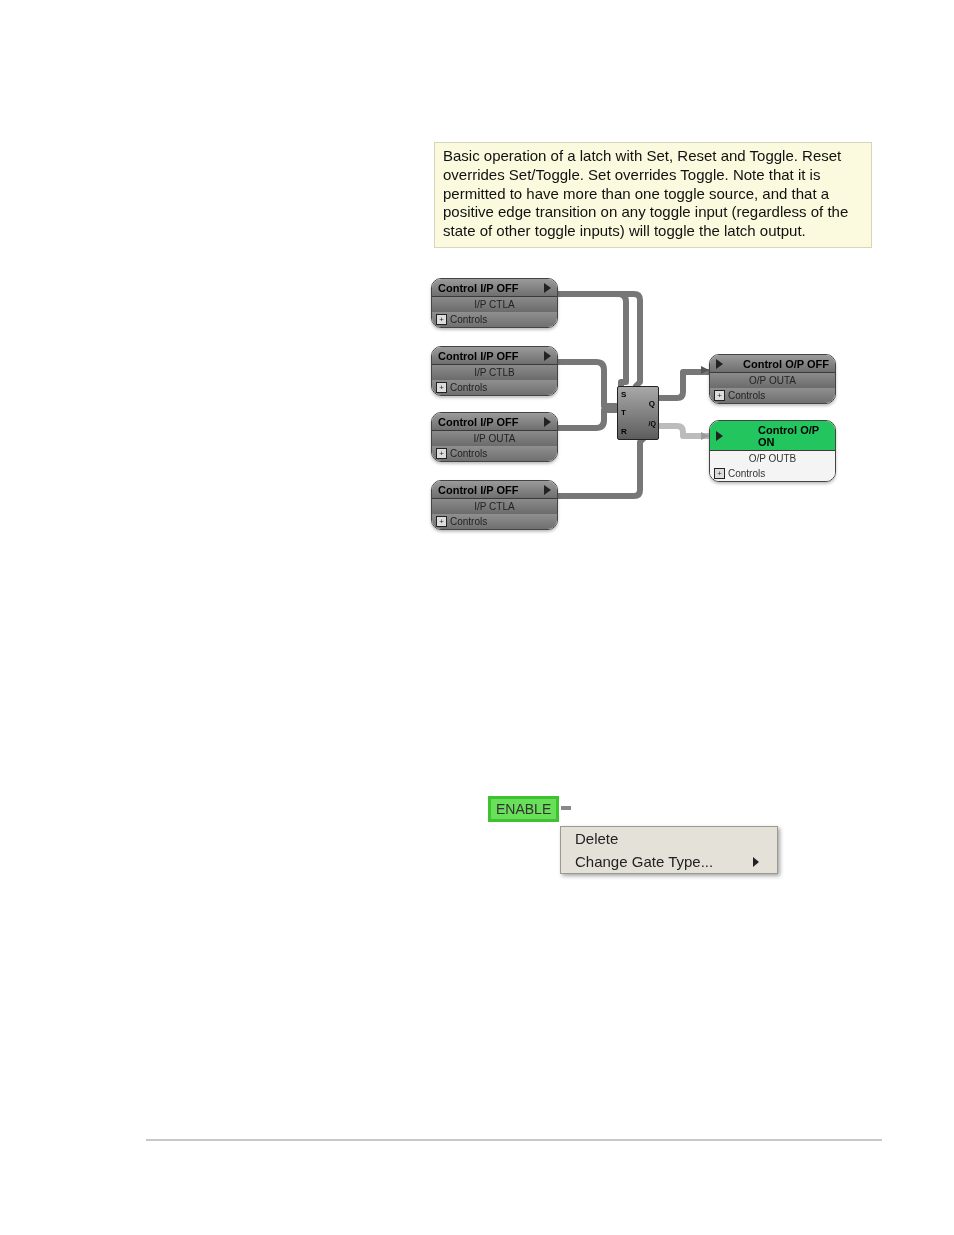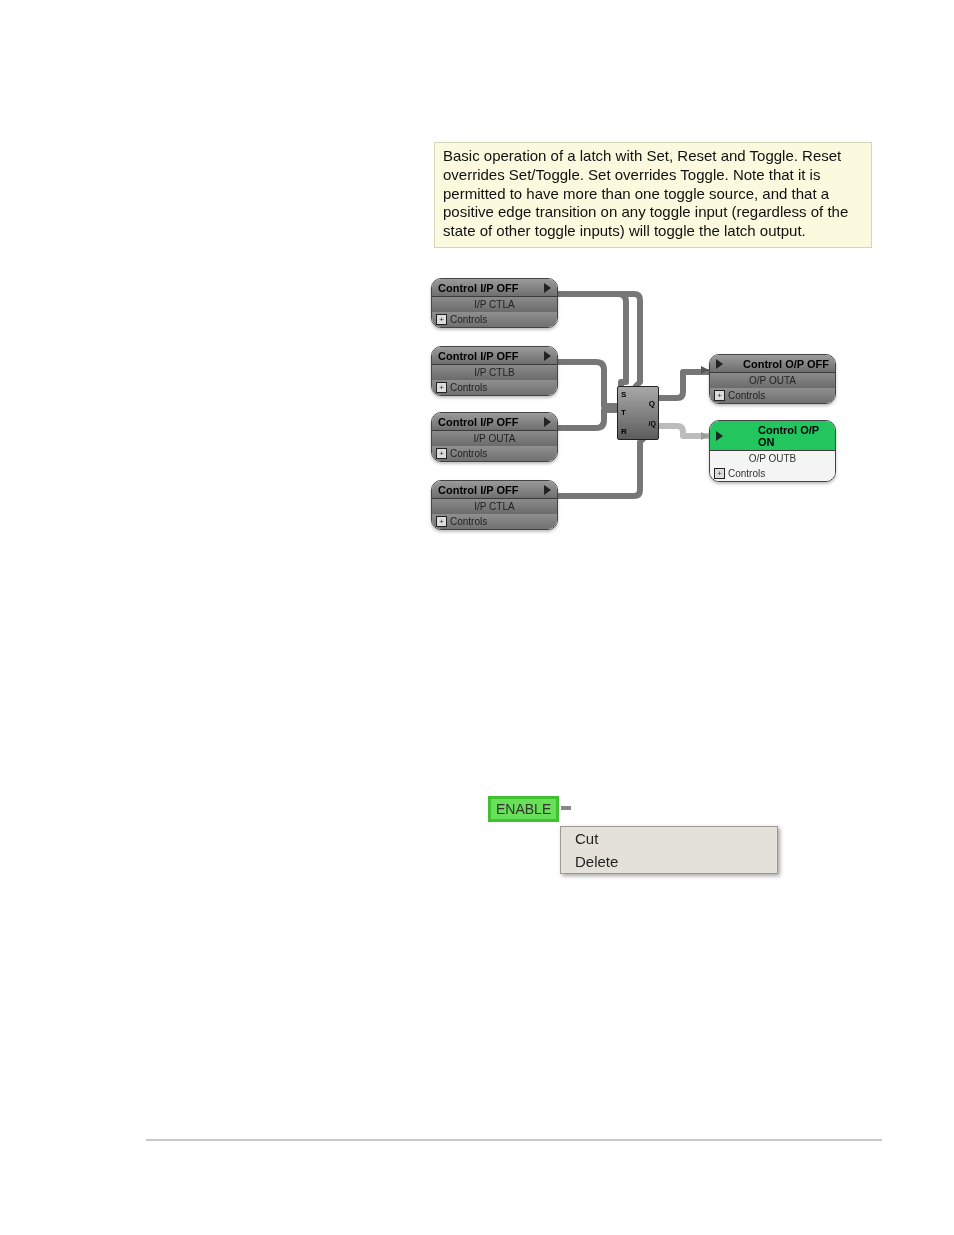--- a/index.html
+++ b/index.html
@@ -291,23 +291,24 @@
         </div>
   </div>
 
 </div>
 
 <div class="gate-figure">
   <div class="enable-gate">ENABLE</div>
   <div class="enable-pin"></div>
   <div class="context-menu">
     <div class="item">
-          <span>Cut</span>
+          <span>Delete</span>
         </div>
     <div class="item">
-          <span>Delete</span>
+          <span>Change Gate Type...</span>
+          <span class="arrow"></span>
         </div>
   </div>
 </div>
 
 <div class="page-rule"></div>
 
 </div>
 
 </body></html>

